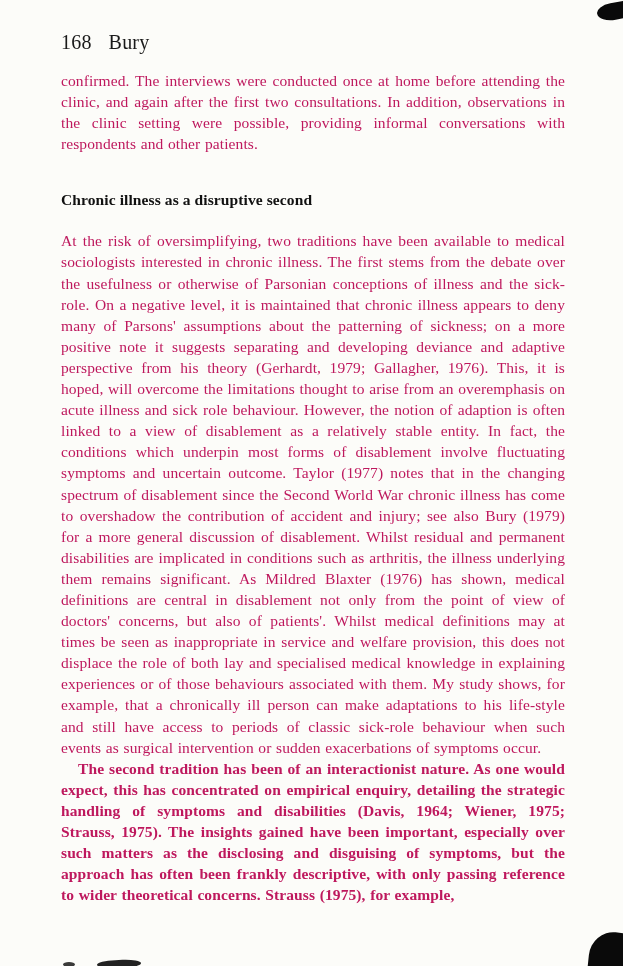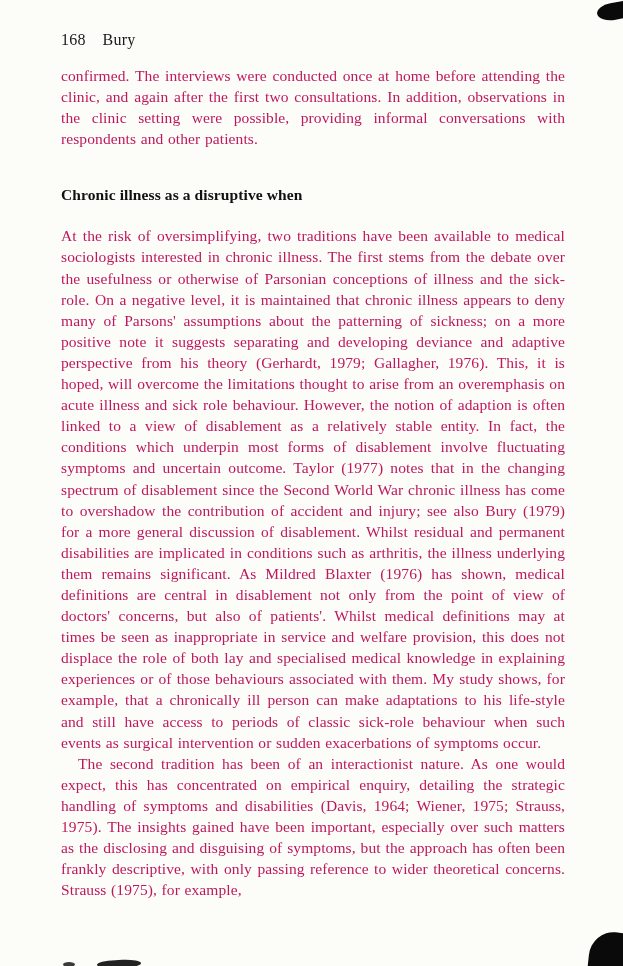--- a/index.html
+++ b/index.html
@@ -13,21 +13,21 @@
     font-family: "Liberation Serif", "DejaVu Serif", serif;
     color: #151515;
   }
   .page-body {
     position: absolute;
     left: 61px;
     top: 31px;
     width: 504px;
   }
   .running-head {
-    font-size: 16px;
+    font-size: 20px;
     letter-spacing: 0.2px;
     color: #1a1a1a;
   }
   .running-head .pagenum { margin-right: 17px; }
   .body-text {
     margin: 0;
     font-size: 15.5px;
     line-height: 21.1px;
     text-align: justify;
     word-spacing: 0.04em;
@@ -35,21 +35,21 @@
     color: #be185d;
   }
   .intro-para { margin-top: 16px; }
   .section-heading {
     font-size: 15.5px;
     font-weight: bold;
     letter-spacing: 0.1px;
     margin: 37px 0 21px 0;
     color: #111;
   }
-  .indented { text-indent: 17px; }
+  .indented { text-indent: 17px; font-weight: bold; }
 
   
   .artifact { position: absolute; background: #0a0a0a; }
   .artifact-tr {
     right: -6px; top: 3px;
     width: 32px; height: 17px;
     border-radius: 60% 0 0 70%;
     transform: rotate(-10deg);
   }
   .artifact-br {
@@ -76,21 +76,21 @@
 <body>
 
 <div class="page-body">
 
   <div class="running-head">
     <span class="pagenum">168</span><span>Bury</span>
   </div>
 
   <p class="body-text intro-para">confirmed. The interviews were conducted once at home before attending the clinic, and again after the first two consultations. In addition, observations in the clinic setting were possible, providing informal conversations with respondents and other patients.</p>
 
-  <h2 class="section-heading">Chronic illness as a disruptive when</h2>
+  <h2 class="section-heading">Chronic illness as a disruptive second</h2>
 
   <p class="body-text">At the risk of oversimplifying, two traditions have been available to medical sociologists interested in chronic illness. The first stems from the debate over the usefulness or otherwise of Parsonian conceptions of illness and the sick-role. On a negative level, it is maintained that chronic illness appears to deny many of Parsons' assumptions about the patterning of sickness; on a more positive note it suggests separating and developing deviance and adaptive perspective from his theory (Gerhardt, 1979; Gallagher, 1976). This, it is hoped, will overcome the limitations thought to arise from an overemphasis on acute illness and sick role behaviour. However, the notion of adaption is often linked to a view of disablement as a relatively stable entity. In fact, the conditions which underpin most forms of disablement involve fluctuating symptoms and uncertain outcome. Taylor (1977) notes that in the changing spectrum of disablement since the Second World War chronic illness has come to overshadow the contribution of accident and injury; see also Bury (1979) for a more general discussion of disablement. Whilst residual and permanent disabilities are implicated in conditions such as arthritis, the illness underlying them remains significant. As Mildred Blaxter (1976) has shown, medical definitions are central in disablement not only from the point of view of doctors' concerns, but also of patients'. Whilst medical definitions may at times be seen as inappropriate in service and welfare provision, this does not displace the role of both lay and specialised medical knowledge in explaining experiences or of those behaviours associated with them. My study shows, for example, that a chronically ill person can make adaptations to his life-style and still have access to periods of classic sick-role behaviour when such events as surgical intervention or sudden exacerbations of symptoms occur.</p>
 
   <p class="body-text indented">The second tradition has been of an interactionist nature. As one would expect, this has concentrated on empirical enquiry, detailing the strategic handling of symptoms and disabilities (Davis, 1964; Wiener, 1975; Strauss, 1975). The insights gained have been important, especially over such matters as the disclosing and disguising of symptoms, but the approach has often been frankly descriptive, with only passing reference to wider theoretical concerns. Strauss (1975), for example,</p>
 
 </div>
 
 <div class="artifact artifact-tr"></div>
 <div class="artifact artifact-br"></div>
 <div class="artifact artifact-b1"></div>

